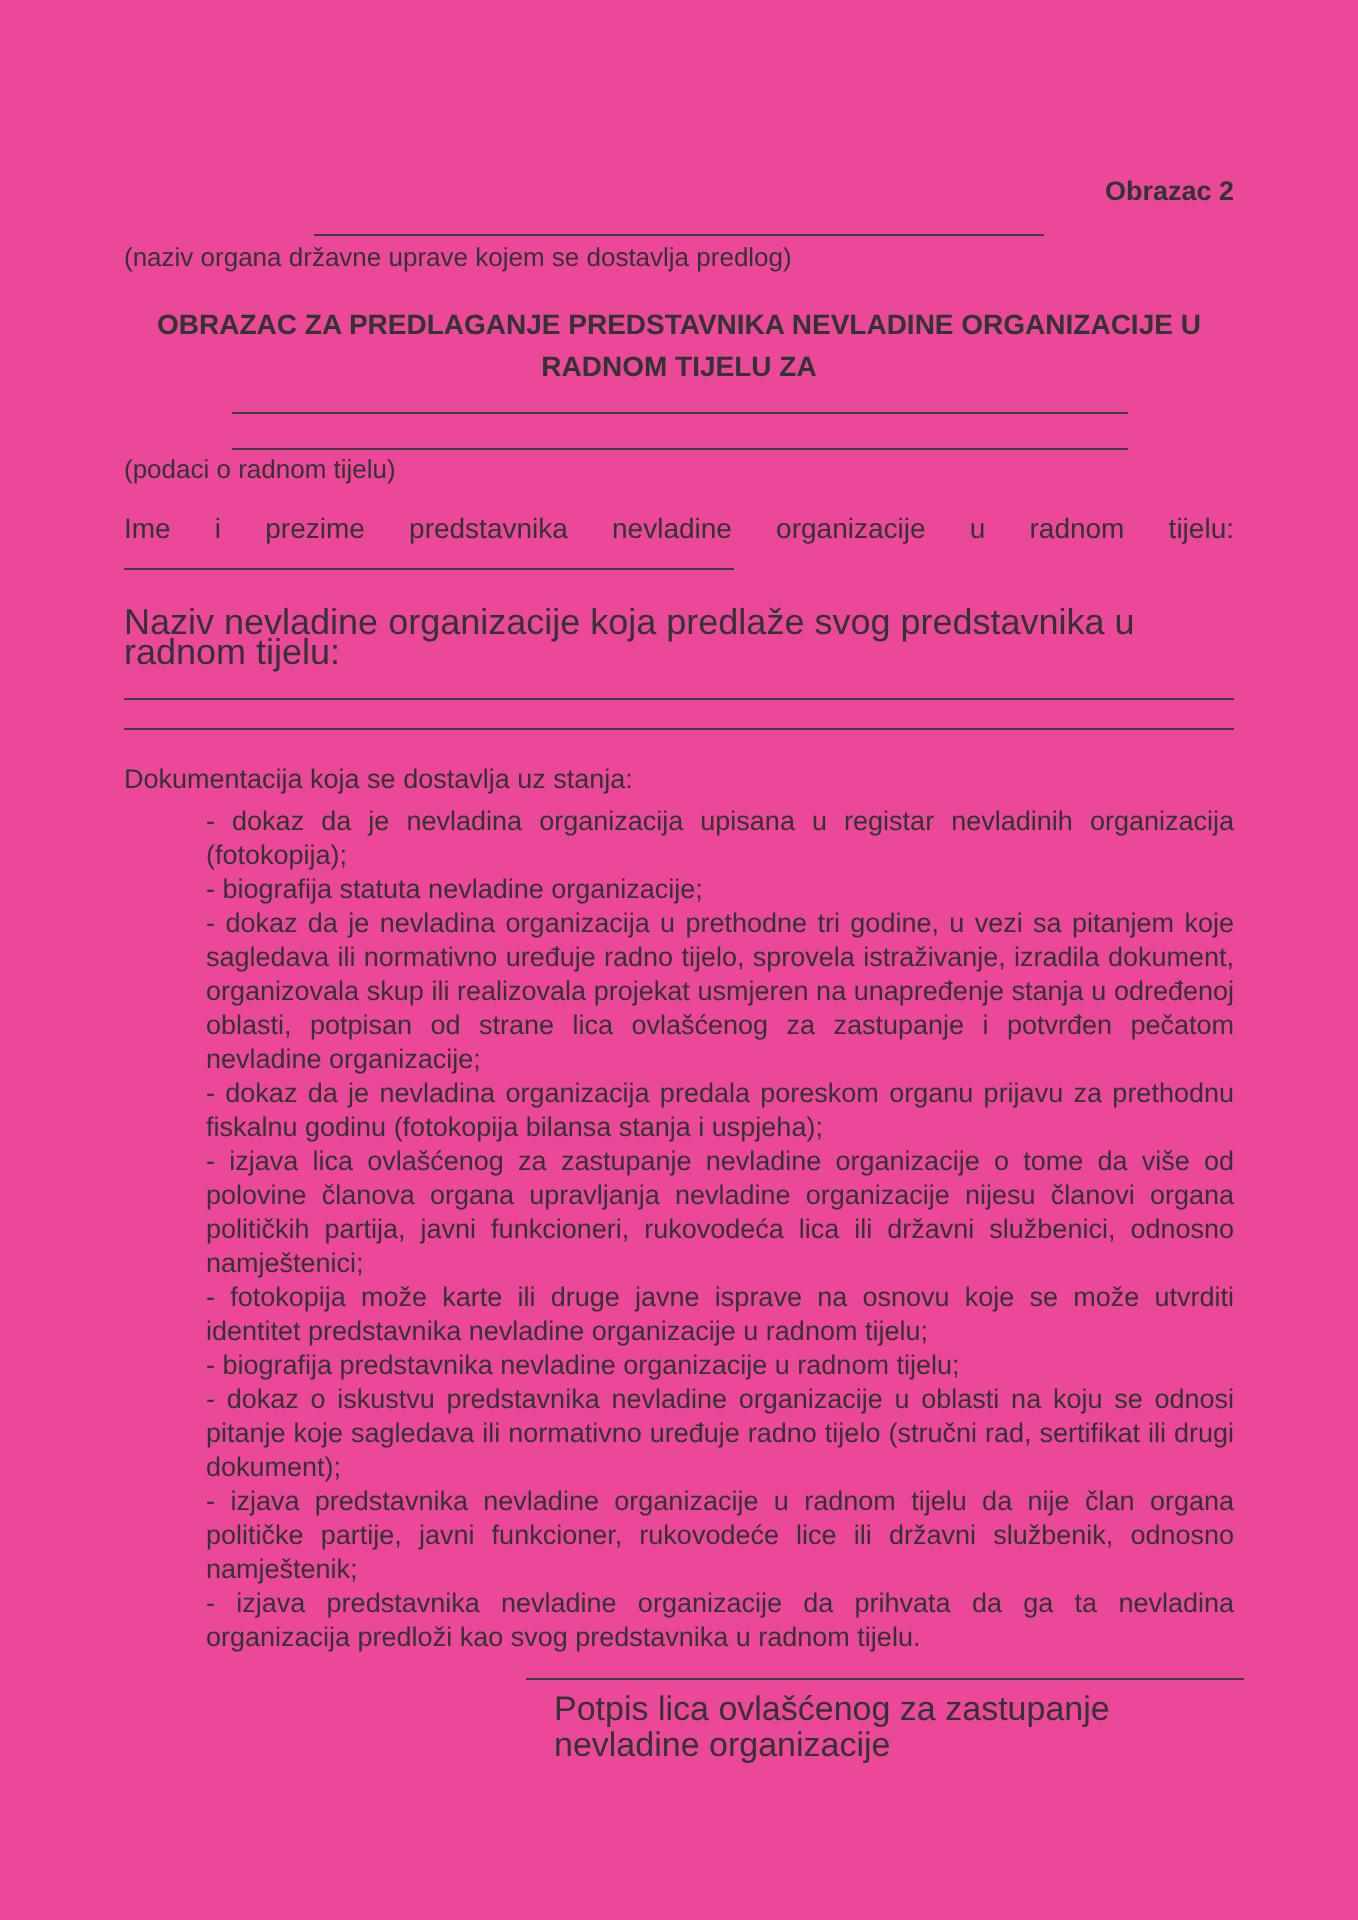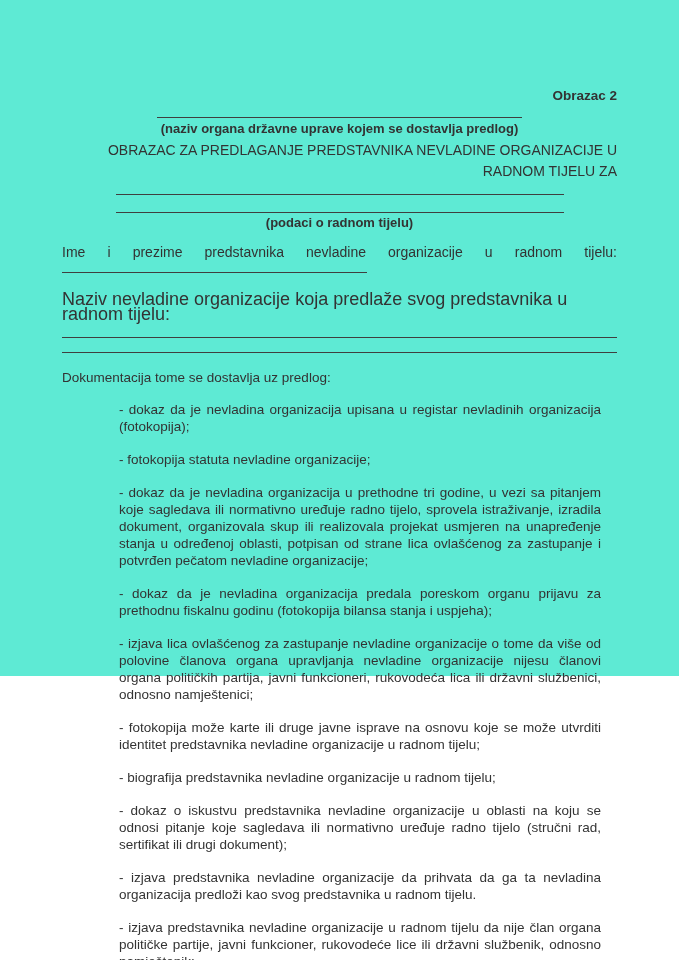--- a/index.html
+++ b/index.html
@@ -10,54 +10,53 @@
   body {
     width: 679px;
     height: 960px;
     overflow: hidden;
     font-family: "Liberation Sans", "DejaVu Sans", sans-serif;
     color: #333333;
   }
   .page {
     position: relative;
     width: 679px;
-    height: 676px;
+    height: 960px;
     box-sizing: border-box;
     padding: 0 62px;
-    background: #5eead4;
+    background: #ec4899;
   }
   
   .form-number {
     padding-top: 88px;
     text-align: right;
     font-weight: bold;
     font-size: 13.5px;
     line-height: 16px;
   }
   .group-center {
-    text-align: center;
-    font-weight: bold;
+    text-align: left;
   }
   .blank-line {
     border-bottom: 1px solid #3f3f3f;
   }
   .recipient-line {
     width: 365px;
     margin: 0 auto;
     height: 13px;
   }
   .caption {
     font-size: 13px;
     line-height: 15px;
     margin-top: 3px;
   }
   .form-title {
-    margin-top: 4px;
-    text-align: right;
-    font-weight: normal;
+    margin-top: 16px;
+    text-align: center;
+    font-weight: bold;
     font-size: 14px;
     line-height: 21px;
   }
   .wb-line-1 {
     width: 448px;
     margin: 0 auto;
     height: 12px;
   }
   .wb-line-2 {
     width: 448px;
@@ -96,21 +95,21 @@
   .docs-heading {
     margin: 17px 0 0 0;
     font-size: 13.5px;
     line-height: 15px;
   }
   .docs-list {
     margin-top: 5px;
     padding-left: 41px;
   }
   .docs-item {
-    margin: 16px;
+    margin: 0;
     font-size: 13.5px;
     line-height: 17px;
     text-align: justify;
   }
   
   .signature-block {
     margin-top: 12px;
     margin-left: 201px;
     width: 359px;
   }
@@ -146,33 +145,33 @@
     <div class="caption wb-caption">(podaci o radnom tijelu)</div>
   </div>
 
   <p class="name-label">Ime i prezime predstavnika nevladine organizacije u radnom tijelu:</p>
   <div class="blank-line name-line"></div>
 
   <p class="org-label">Naziv nevladine organizacije koja predlaže svog predstavnika u radnom tijelu:</p>
   <div class="blank-line full-line-1"></div>
   <div class="blank-line full-line-2"></div>
 
-  <p class="docs-heading">Dokumentacija tome se dostavlja uz predlog:</p>
+  <p class="docs-heading">Dokumentacija koja se dostavlja uz stanja:</p>
 
   <div class="docs-list">
       <p class="docs-item">- dokaz da je nevladina organizacija upisana u registar nevladinih organizacija (fotokopija);</p>
-      <p class="docs-item">- fotokopija statuta nevladine organizacije;</p>
+      <p class="docs-item">- biografija statuta nevladine organizacije;</p>
       <p class="docs-item">- dokaz da je nevladina organizacija u prethodne tri godine, u vezi sa pitanjem koje sagledava ili normativno uređuje radno tijelo, sprovela istraživanje, izradila dokument, organizovala skup ili realizovala projekat usmjeren na unapređenje stanja u određenoj oblasti, potpisan od strane lica ovlašćenog za zastupanje i potvrđen pečatom nevladine organizacije;</p>
       <p class="docs-item">- dokaz da je nevladina organizacija predala poreskom organu prijavu za prethodnu fiskalnu godinu (fotokopija bilansa stanja i uspjeha);</p>
       <p class="docs-item">- izjava lica ovlašćenog za zastupanje nevladine organizacije o tome da više od polovine članova organa upravljanja nevladine organizacije nijesu članovi organa političkih partija, javni funkcioneri, rukovodeća lica ili državni službenici, odnosno namještenici;</p>
       <p class="docs-item">- fotokopija može karte ili druge javne isprave na osnovu koje se može utvrditi identitet predstavnika nevladine organizacije u radnom tijelu;</p>
       <p class="docs-item">- biografija predstavnika nevladine organizacije u radnom tijelu;</p>
       <p class="docs-item">- dokaz o iskustvu predstavnika nevladine organizacije u oblasti na koju se odnosi pitanje koje sagledava ili normativno uređuje radno tijelo (stručni rad, sertifikat ili drugi dokument);</p>
+      <p class="docs-item">- izjava predstavnika nevladine organizacije u radnom tijelu da nije član organa političke partije, javni funkcioner, rukovodeće lice ili državni službenik, odnosno namještenik;</p>
       <p class="docs-item">- izjava predstavnika nevladine organizacije da prihvata da ga ta nevladina organizacija predloži kao svog predstavnika u radnom tijelu.</p>
-      <p class="docs-item">- izjava predstavnika nevladine organizacije u radnom tijelu da nije član organa političke partije, javni funkcioner, rukovodeće lice ili državni službenik, odnosno namještenik;</p>
     </div>
 
   <div class="signature-block">
     <div class="blank-line signature-line"></div>
     <p class="signature-caption">Potpis lica ovlašćenog za zastupanje nevladine organizacije</p>
   </div>
 
 </div>
 
 </body></html>

